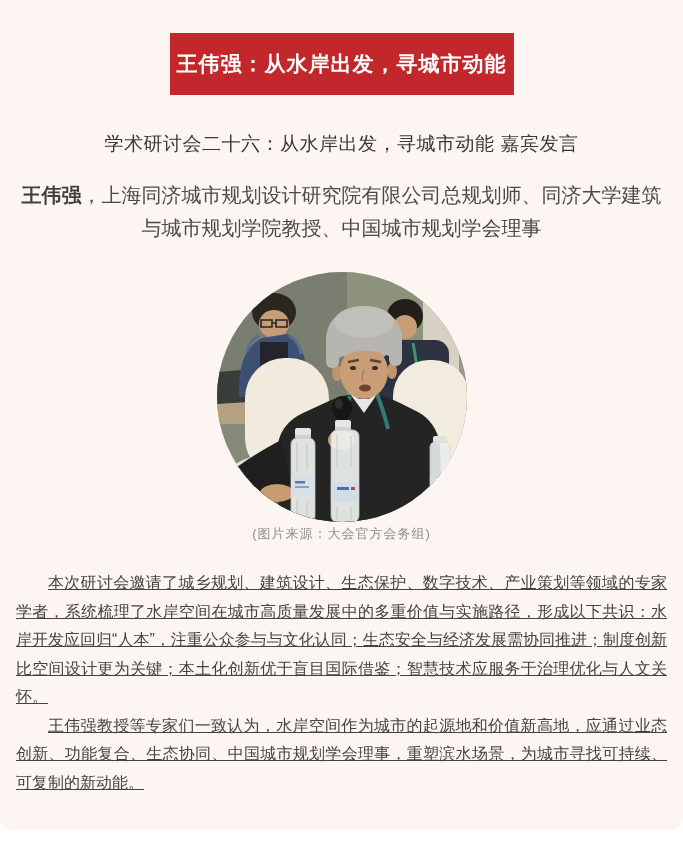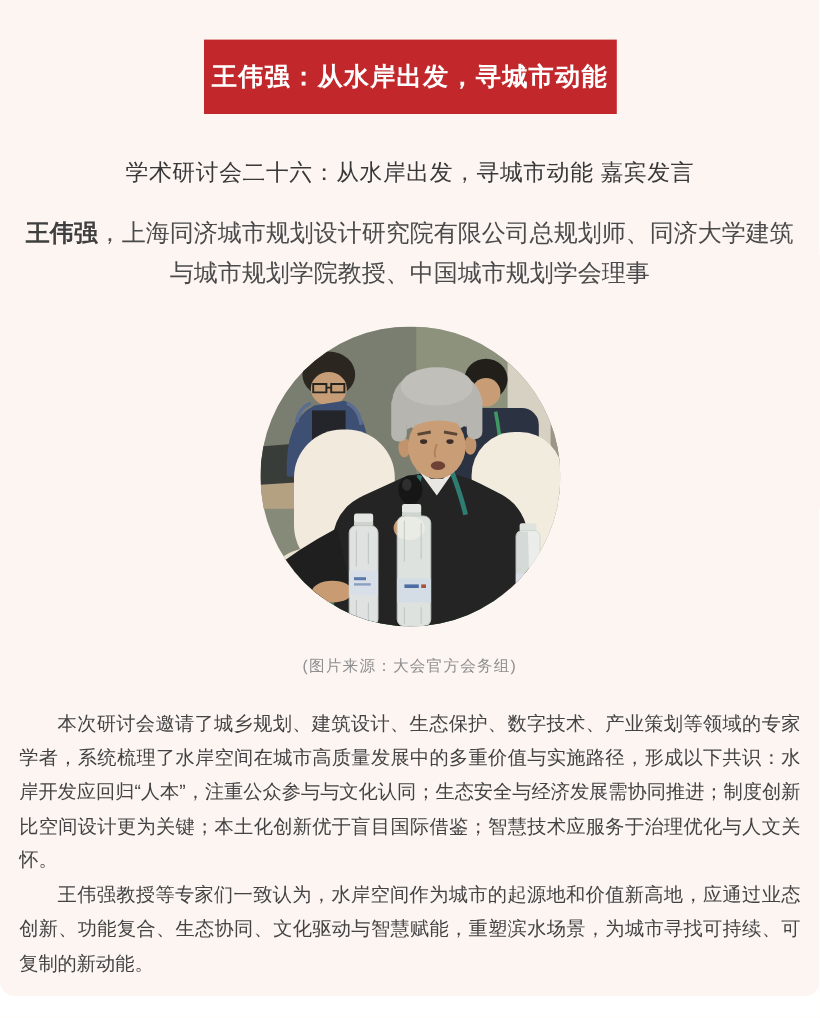--- a/index.html
+++ b/index.html
@@ -61,38 +61,39 @@
     width: 250px;
     height: 250px;
     margin: 27px auto 0 auto;
     border-radius: 50%;
     overflow: hidden;
     display: block;
   }
   .photo-figure svg { display: block; }
 
   .photo-caption {
-    margin-top: 24px;
+    margin-top: 3px;
     text-align: center;
     font-size: 13px;
     color: #8f8f8f;
     letter-spacing: 1px;
   }
 
   .article-body {
     margin-top: 26px;
     padding: 0 16px;
     font-size: 16px;
     line-height: 28.5px;
     color: #434343;
     text-align: justify;
   }
   .article-body p {
     margin: 0;
     text-indent: 2em;
+    text-decoration: underline;
   }
 </style>
 </head>
 <body>
 
 <div class="page-card">
 
   <div class="title-banner">
     <span class="banner-text">王伟强：从水岸出发，寻城市动能</span>
   </div>
@@ -188,16 +189,16 @@
         <rect x="213" y="170" width="20" height="78" rx="5" fill="#e9eeeb" opacity="0.9" stroke="#ccd5cf" stroke-width="0.8"></rect>
         <rect x="213" y="206" width="20" height="16" fill="#d9dfe5"></rect>
       </g>
     </svg>
   </div>
 
   <div class="photo-caption">(图片来源：大会官方会务组)</div>
 
   <div class="article-body">
     <p>本次研讨会邀请了城乡规划、建筑设计、生态保护、数字技术、产业策划等领域的专家学者，系统梳理了水岸空间在城市高质量发展中的多重价值与实施路径，形成以下共识：水岸开发应回归“人本”，注重公众参与与文化认同；生态安全与经济发展需协同推进；制度创新比空间设计更为关键；本土化创新优于盲目国际借鉴；智慧技术应服务于治理优化与人文关怀。</p>
-    <p>王伟强教授等专家们一致认为，水岸空间作为城市的起源地和价值新高地，应通过业态创新、功能复合、生态协同、文化驱动与智慧赋能，重塑滨水场景，为城市寻找可持续、可复制的新动能。</p>
+    <p>王伟强教授等专家们一致认为，水岸空间作为城市的起源地和价值新高地，应通过业态创新、功能复合、生态协同、中国城市规划学会理事，重塑滨水场景，为城市寻找可持续、可复制的新动能。</p>
   </div>
 
 </div>
 
 </body></html>

